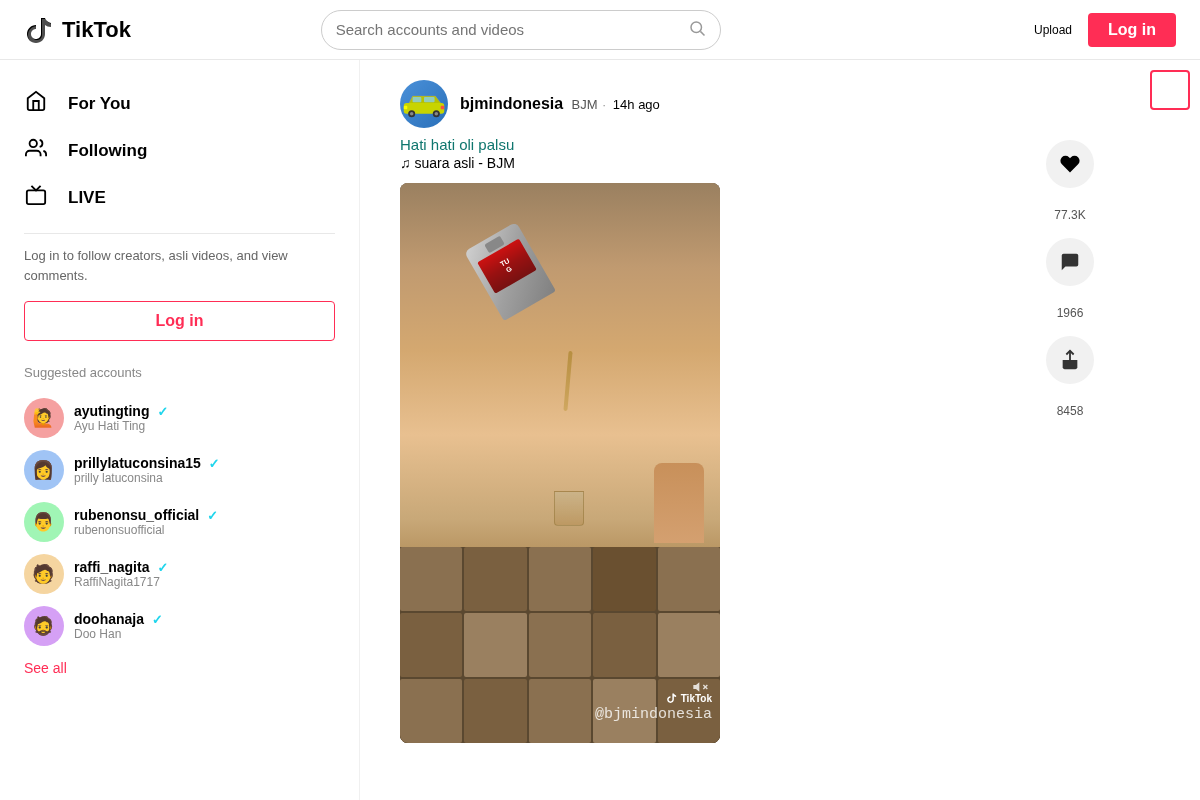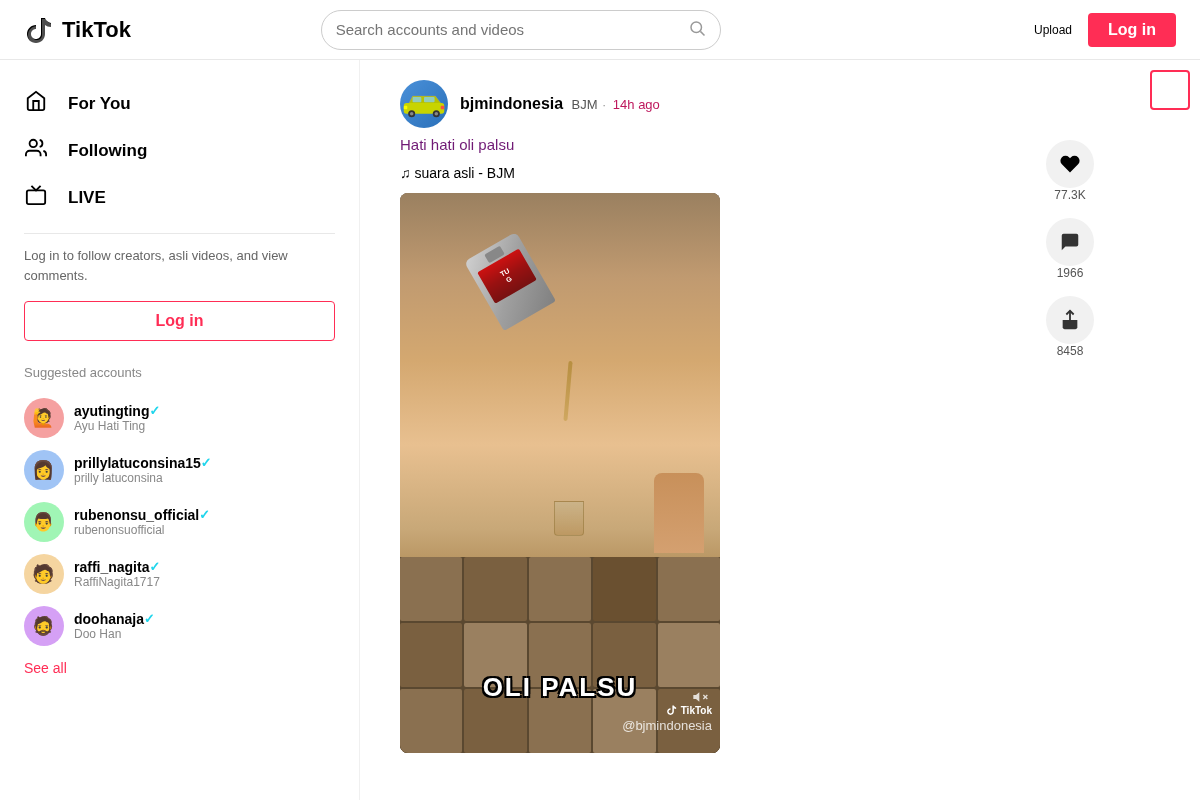--- a/index.html
+++ b/index.html
@@ -161,22 +161,22 @@
     }
     .account-info {
       display: flex;
       flex-direction: column;
     }
     .account-username {
       font-size: 14px;
       font-weight: 600;
       color: #000;
       display: flex;
-      align-items: flex-start;
-      gap: 0;
+      align-items: flex-end;
+      gap: 8px;
     }
     .verified-badge {
       color: #20d5ec;
       font-size: 13px;
     }
     .account-display {
       font-size: 12px;
       color: #888;
     }
     .see-all {
@@ -229,22 +229,22 @@
       font-weight: 600;
       margin-right: 4px;
     }
     .poster-username .bjm-badge {
       font-size: 13px;
       font-weight: 500;
       color: #555;
     }
     .video-caption {
       font-size: 15px;
-      color: #701a75;
-      margin-bottom: 12px;
+      color: #0f766e;
+      margin-bottom: 2px;
     }
     .video-music {
       font-size: 14px;
       color: #000;
       display: flex;
       align-items: center;
       gap: 4px;
       margin-bottom: 12px;
     }
     .music-note {
@@ -275,21 +275,21 @@
       flex-direction: column;
       align-items: center;
       gap: 16px;
       padding-top: 60px;
       width: 60px;
     }
     .action-btn {
       display: flex;
       flex-direction: column;
       align-items: center;
-      gap: 0;
+      gap: 20px;
     }
     .action-icon-circle {
       width: 48px;
       height: 48px;
       border-radius: 50%;
       background: #f1f1f1;
       display: flex;
       align-items: center;
       justify-content: center;
       font-size: 20px;
@@ -487,21 +487,21 @@
               <circle cx="39" cy="26" r="2" fill="#888"></circle>
               <rect x="2" y="17" width="4" height="4" rx="1" fill="#ffff00" opacity="0.9"></rect>
               <rect x="44" y="17" width="4" height="4" rx="1" fill="#ff4444" opacity="0.9"></rect>
             </svg>
           </div>
           <div class="poster-info">
             <div class="poster-username">
               <span class="handle">bjmindonesia</span>
               <span class="bjm-badge">BJM</span>
               <span style="color:#999;font-weight:400;font-size:13px;">·</span>
-              <span style="color:#be185d;font-weight:400;font-size:13px;margin-left:2px;">14h ago</span>
+              <span style="color:#000000;font-weight:400;font-size:13px;margin-left:2px;">14h ago</span>
             </div>
           </div>
         </div>
 
         <div class="video-caption">Hati hati oli palsu</div>
 
         <div class="video-music">
           <span class="music-note">♫</span>
           <span>suara asli - BJM</span>
         </div>
@@ -538,30 +538,29 @@
                 <div style="position:absolute;top:5%;left:35%;width:30%;height:12%;background:#888;border-radius:2px;"></div>
               </div>
             </div>
 
             <div style="position:absolute;top:30%;left:52%;width:4px;height:60px;background:linear-gradient(180deg,rgba(180,140,60,0.9),rgba(200,160,80,0.7));border-radius:2px;transform:rotate(5deg);"></div>
 
             <div style="position:absolute;top:55%;left:48%;width:30px;height:35px;background:linear-gradient(180deg,rgba(200,180,140,0.7),rgba(180,140,80,0.5));border:1.5px solid rgba(150,120,60,0.6);border-radius:0 0 4px 4px;"></div>
 
             <div style="position:absolute;top:50%;right:5%;width:50px;height:80px;background:linear-gradient(180deg,#c8905a,#d4a070);border-radius:8px 8px 0 0;"></div>
 
-            <div style="position:absolute;bottom:50px;left:50%;transform:translateX(-50%);font-size:26px;font-weight:900;color:#fff;text-shadow:2px 2px 0 #000,-2px -2px 0 #000,2px -2px 0 #000,-2px 2px 0 #000;white-space:nowrap;letter-spacing:2px;">OLI PALSU</div>
 
             <div style="position:absolute;bottom:20px;right:8px;display:flex;flex-direction:column;align-items:flex-end;gap:2px;">
               <div style="display:flex;align-items:center;gap:3px;">
                 <svg width="12" height="12" viewBox="0 0 32 32" fill="white">
                   <path d="M21 4c0 0 1.5 4 6 5v4c-2.5 0-4.5-0.8-6-2v9c0 5-4 9-9 9S3 25 3 20s4-9 9-9v4c-2.8 0-5 2.2-5 5s2.2 5 5 5 5-2.2 5-5V4h4z"></path>
                 </svg>
                 <span style="font-size:10px;font-weight:700;color:white;">TikTok</span>
               </div>
-              <span style="font-size:13px;color:rgba(255,255,255,0.8);">@bjmindonesia</span>
+              <span style="font-size:15px;color:rgba(255,255,255,0.8);font-family:Liberation Mono, monospace;">@bjmindonesia</span>
             </div>
 
             <div style="position:absolute;bottom:44px;right:12px;">
               <svg width="16" height="16" viewBox="0 0 24 24" fill="white" opacity="0.8">
                 <path d="M11 5L6 9H2v6h4l5 4V5z"></path>
                 <line x1="23" y1="9" x2="17" y2="15" stroke="white" stroke-width="2"></line>
                 <line x1="17" y1="9" x2="23" y2="15" stroke="white" stroke-width="2"></line>
               </svg>
             </div>
           </div>

